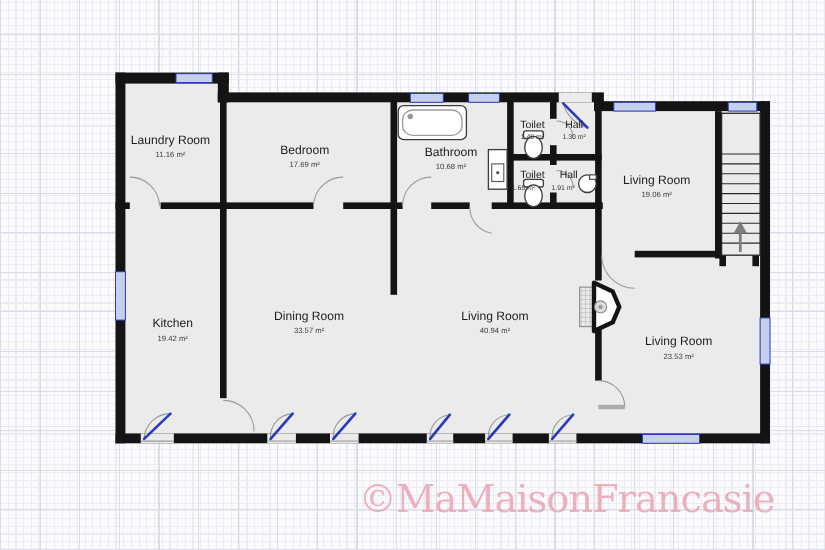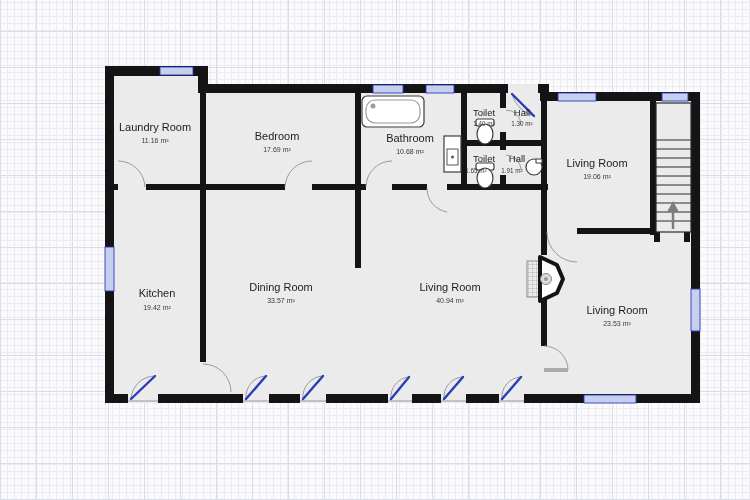--- a/index.html
+++ b/index.html
@@ -246,13 +246,14 @@
       <text class="room-name" x="450" y="291">Living Room</text>
       <text class="room-area" x="450" y="303">40.94 m²</text>
     </g>
     <g>
       <text class="room-name" x="617" y="314">Living Room</text>
       <text class="room-area" x="617" y="326">23.53 m²</text>
     </g>
   </g>
 </svg>
 
+<div class="watermark">©MaMaisonFrancasie</div>
 </div>
 
 </body></html>

